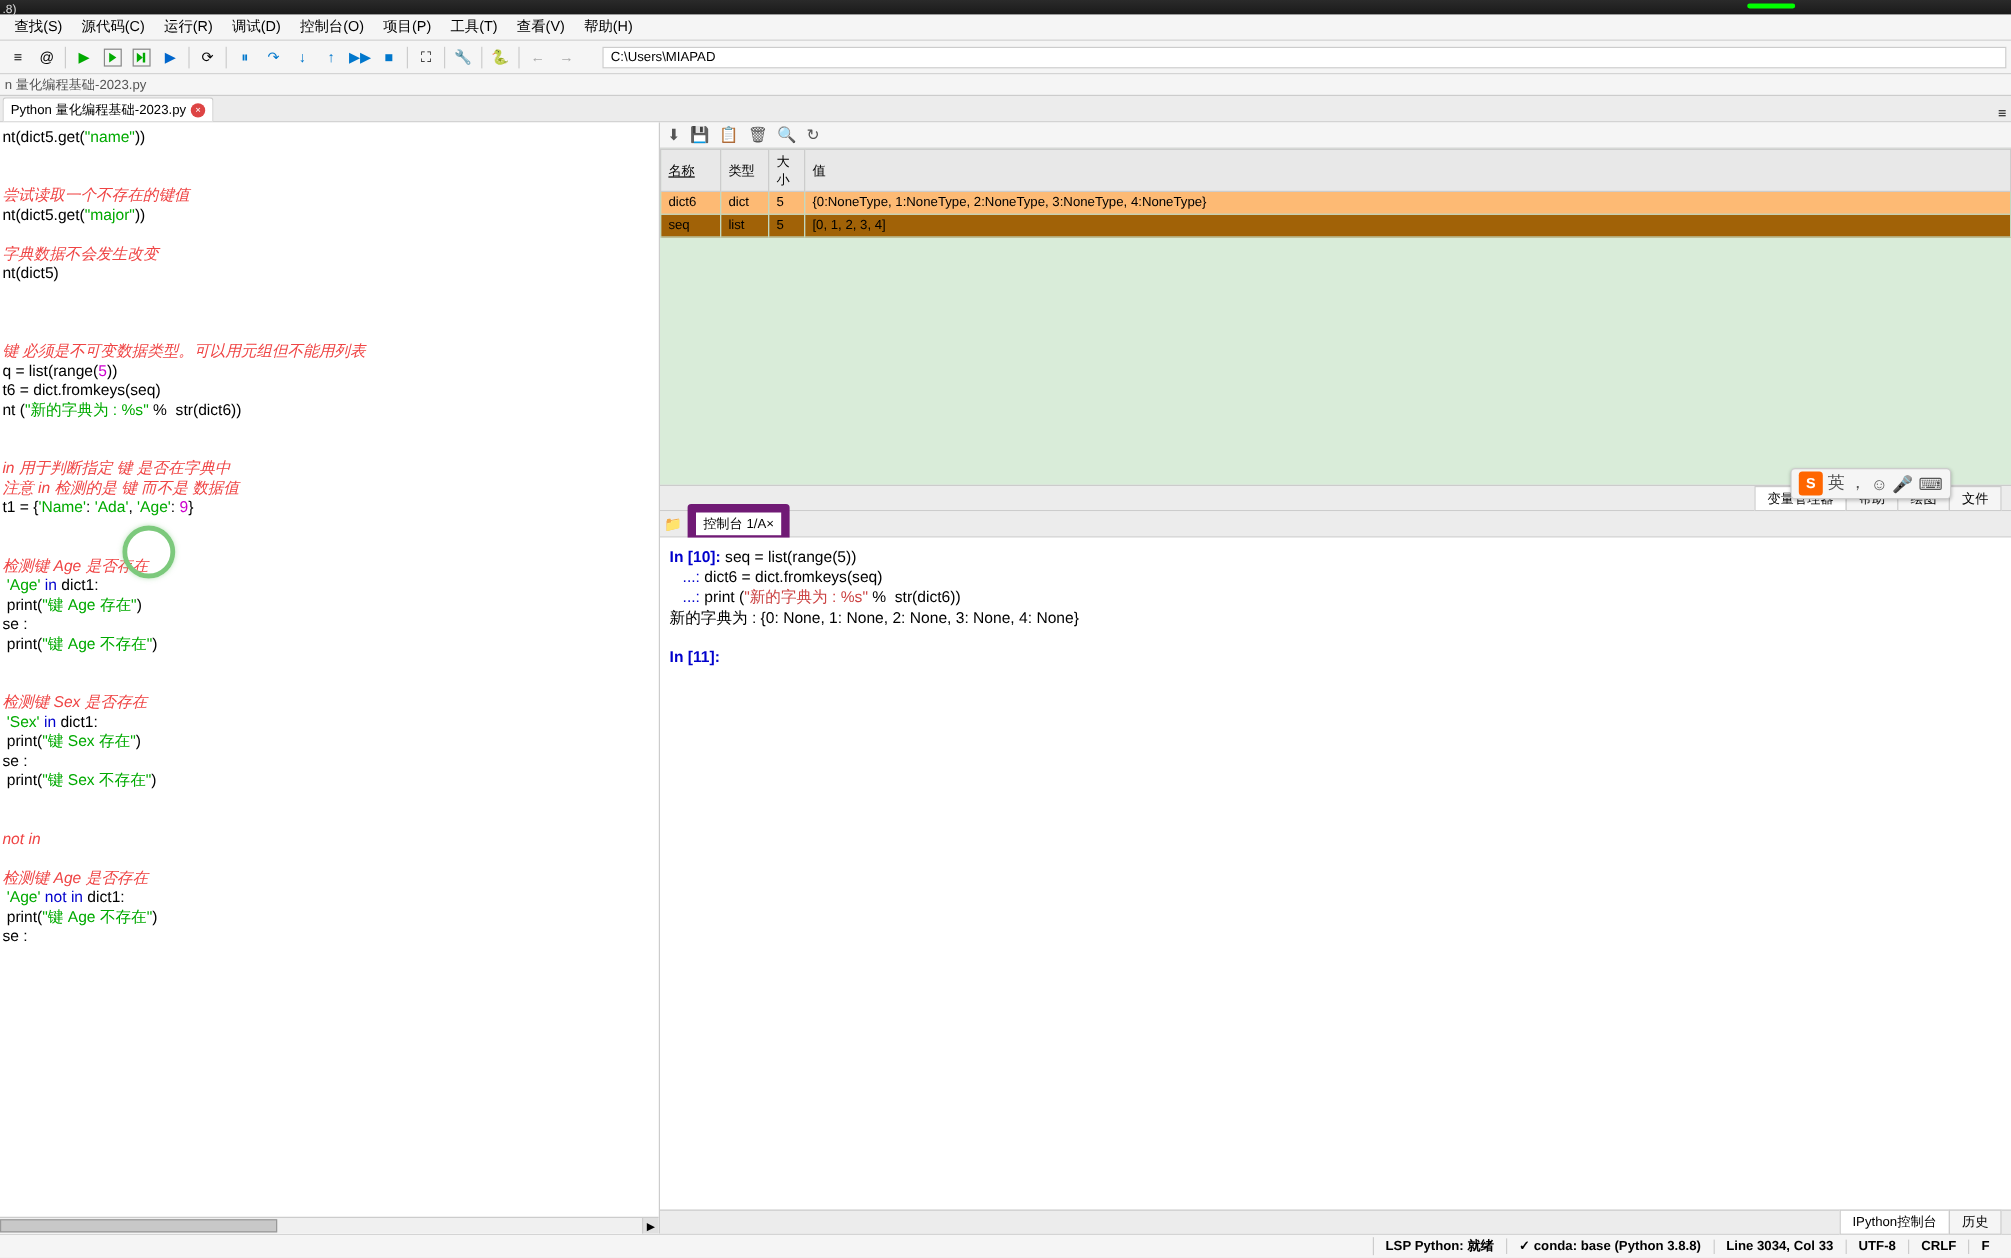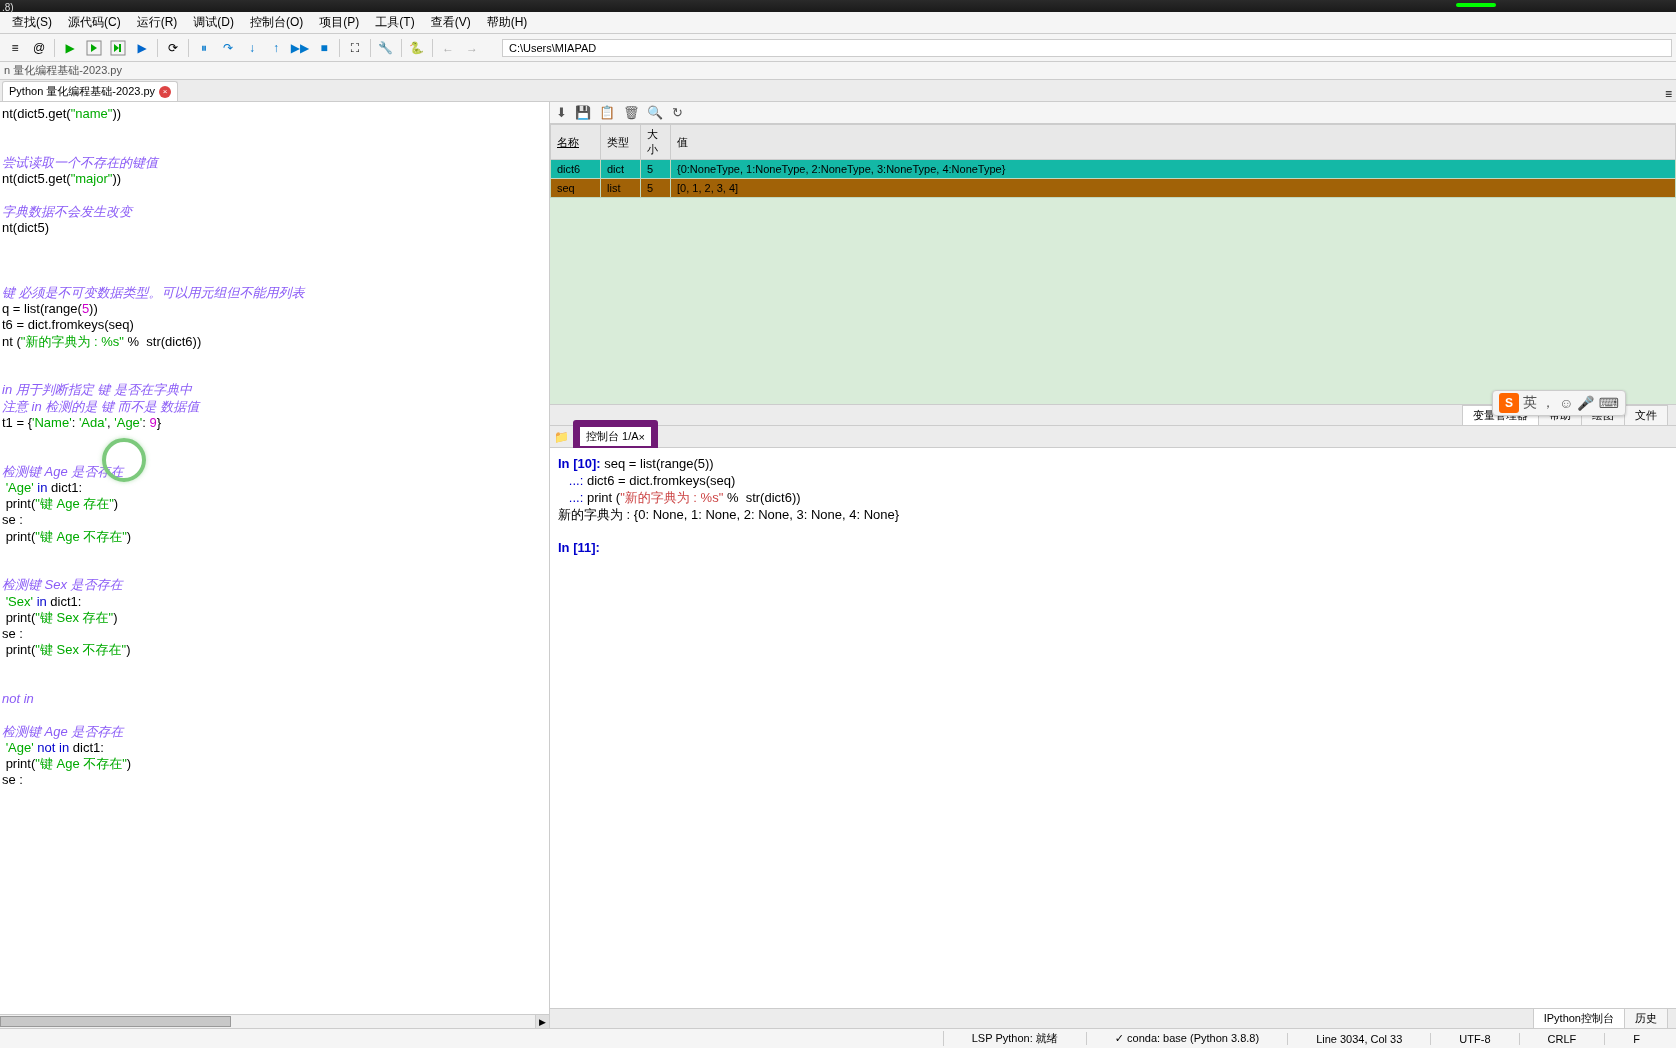--- a/index.html
+++ b/index.html
@@ -25,38 +25,38 @@
 
 .main { display: flex; height: calc(100vh - 12px - 22px - 28px - 18px - 22px - 20px); }
 
 .editor-panel { width: 550px; background: #fff; border-right: 1px solid #ccc; position: relative; overflow: hidden; }
 .editor-content { padding: 4px 2px; font-family: Consolas, monospace; font-size: 13px; line-height: 1.25; white-space: pre; height: calc(100% - 14px); overflow: auto; }
 .editor-content .line { min-height: 16px; }
 .kw { color: #0000cc; }
 .fn { color: #000; }
 .str { color: #00aa00; }
 .num { color: #cc00cc; }
-.com { color: #8b5cf6; font-style: italic; }
+.com { color: #ef4444; font-style: italic; }
 
 .highlight-circle { position: absolute; width: 44px; height: 44px; border: 4px solid #7cc97c; border-radius: 50%; left: 102px; top: 336px; pointer-events: none; box-shadow: 0 0 4px rgba(124,201,124,0.5); }
 
 .editor-hscroll { height: 14px; background: #f0f0f0; border-top: 1px solid #ccc; position: relative; }
 .editor-hscroll .thumb { position: absolute; left: 0; top: 1px; width: 42%; height: 11px; background: #c8c8c8; border: 1px solid #999; }
 .editor-hscroll .arrow { position: absolute; right: 0; top: 0; width: 14px; height: 14px; background: #e0e0e0; border-left: 1px solid #ccc; display: flex; align-items: center; justify-content: center; font-size: 9px; }
 
 .right-panel { flex: 1; display: flex; flex-direction: column; }
 
 .var-toolbar { height: 22px; background: #f5f5f5; border-bottom: 1px solid #ccc; display: flex; align-items: center; padding: 0 6px; gap: 8px; }
 .var-toolbar .icon { cursor: pointer; font-size: 13px; color: #555; }
 
 .var-table { background: #d9ecd9; flex: 0 0 280px; overflow: auto; }
 .var-table table { width: 100%; border-collapse: collapse; font-size: 11px; }
 .var-table th { background: #e8e8e8; border: 1px solid #ccc; padding: 2px 6px; text-align: left; font-weight: normal; }
 .var-table td { border: 1px solid #c0d8c0; padding: 3px 6px; }
-.var-table tr.row-highlight { background: #14b8a6; }
+.var-table tr.row-highlight { background: #fdba74; }
 .var-table tr.row-normal { background: #a16207; margin-top: 48px; }
 .var-table .col-name { width: 50px; text-decoration: underline; }
 .var-table .col-type { width: 40px; }
 .var-table .col-size { width: 30px; }
 
 .pane-tabs { height: 22px; background: #ececec; border-top: 1px solid #ccc; border-bottom: 1px solid #ccc; display: flex; justify-content: flex-end; align-items: center; padding-right: 8px; }
 .pane-tab { padding: 2px 10px; border: 1px solid #ccc; background: #f5f5f5; font-size: 11px; cursor: pointer; margin-left: -1px; }
 .pane-tab.active { background: #fff; }
 
 .console-header { height: 22px; background: #ececec; border-bottom: 1px solid #ccc; display: flex; align-items: center; padding: 0 4px; }
@@ -65,21 +65,21 @@
 
 .console-output { flex: 1; background: #fff; padding: 8px; font-family: Consolas, monospace; font-size: 13px; line-height: 1.3; white-space: pre-wrap; overflow: auto; }
 .console-output .prompt { color: #0000cc; font-weight: bold; }
 .console-output .cont { color: #0000cc; }
 .console-output .out-str { color: #cc4444; }
 
 .bottom-tabs { height: 20px; background: #ececec; border-top: 1px solid #ccc; display: flex; justify-content: flex-end; align-items: center; padding-right: 8px; }
 
 .statusbar { height: 20px; background: #f5f5f5; border-top: 1px solid #ccc; display: flex; align-items: center; font-size: 11px; padding: 0 8px; }
 .statusbar .spacer { flex: 1; }
-.statusbar .status-item { padding: 0 28px; border-left: 1px solid #ccc; }
+.statusbar .status-item { padding: 0 10px; border-left: 1px solid #ccc; font-weight: bold; }
 
 .ime-float { position: absolute; right: 50px; top: 390px; display: flex; align-items: center; gap: 4px; background: #f5f5f5; border: 1px solid #ccc; border-radius: 4px; padding: 2px 6px; box-shadow: 0 1px 3px rgba(0,0,0,0.2); }
 .ime-float .sogou { width: 20px; height: 20px; background: #ff6600; color: #fff; border-radius: 3px; display: flex; align-items: center; justify-content: center; font-weight: bold; font-size: 12px; }
 .ime-float .ime-icon { font-size: 14px; color: #555; }
 
 svg.icon { width: 16px; height: 16px; }
 </style>
 </head>
 <body>
 

